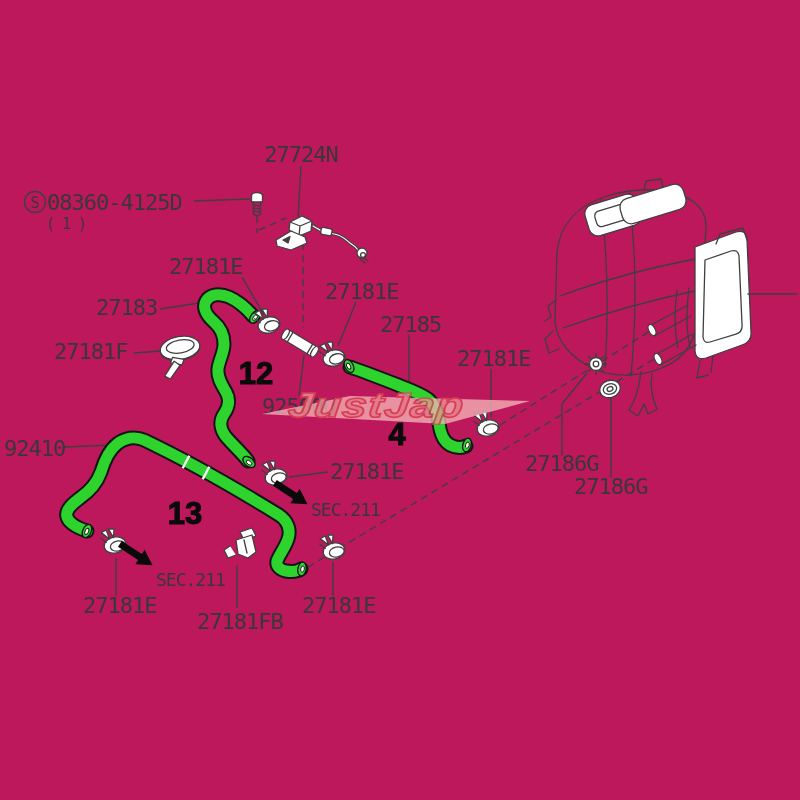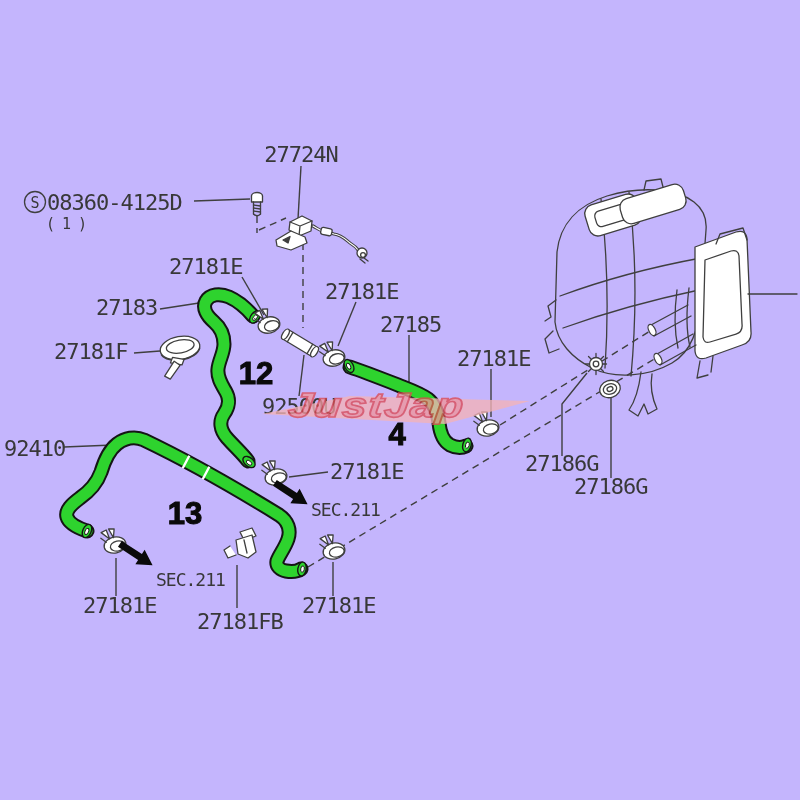--- a/index.html
+++ b/index.html
@@ -1,16 +1,16 @@
 <!DOCTYPE html>
 <html><head>
 <meta charset="utf-8">
 <style>
   html,body{margin:0;padding:0;background:#ffffff;}
-  #stage{position:relative;width:800px;height:800px;background:#c4b5fd;overflow:hidden;
+  #stage{position:relative;width:800px;height:800px;background:#be185d;overflow:hidden;
          font-family:"DejaVu Sans Mono", monospace;}
   svg{display:block}
   .lbl{font-family:"DejaVu Sans Mono",monospace;font-size:22px;fill:#383838;letter-spacing:-1px;}
   .lbl-sm{font-size:15px;letter-spacing:0;}
   .lbl-qtyp{font-size:15px;}
   .sec{font-family:"DejaVu Sans Mono",monospace;font-size:18px;fill:#383838;letter-spacing:-1px;}
   .qty{font-family:"Liberation Sans",sans-serif;font-size:31px;font-weight:bold;fill:#0a0a0a;
        paint-order:stroke;stroke:#0a0a0a;stroke-width:1.1px;}
   .ln{stroke:#3f3f3f;stroke-width:1.4;fill:none;}
   .dash{stroke:#3f3f3f;stroke-width:1.4;fill:none;stroke-dasharray:7 5;}

